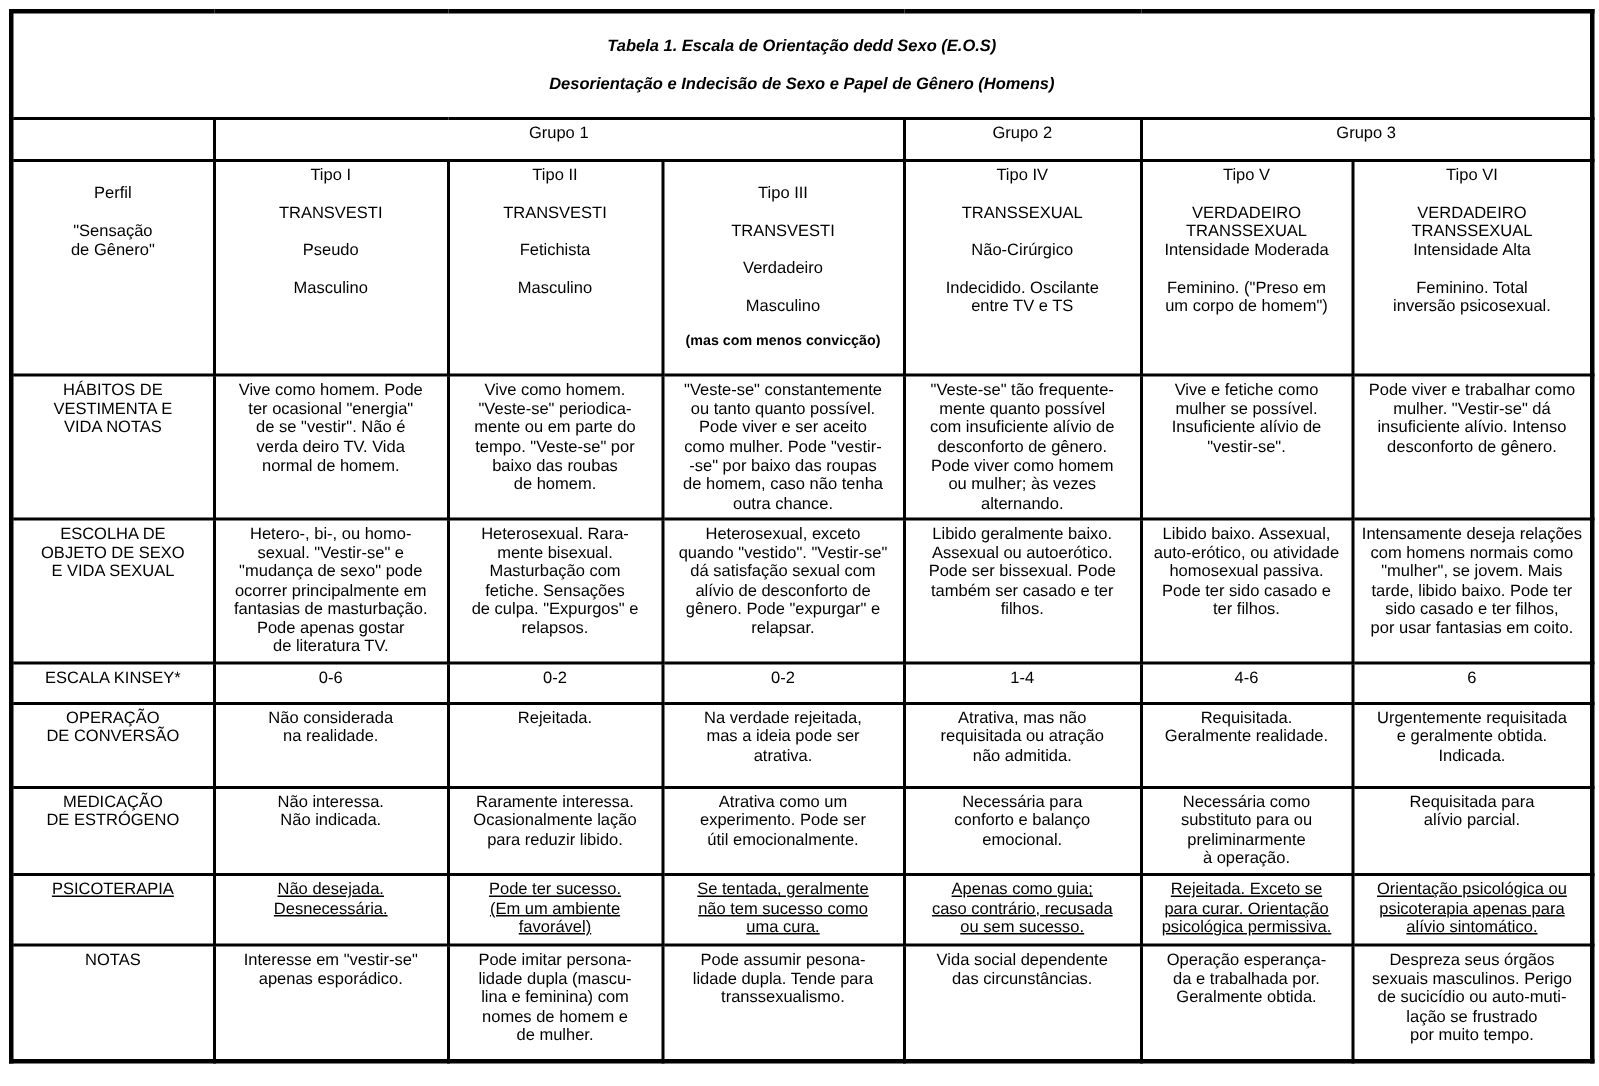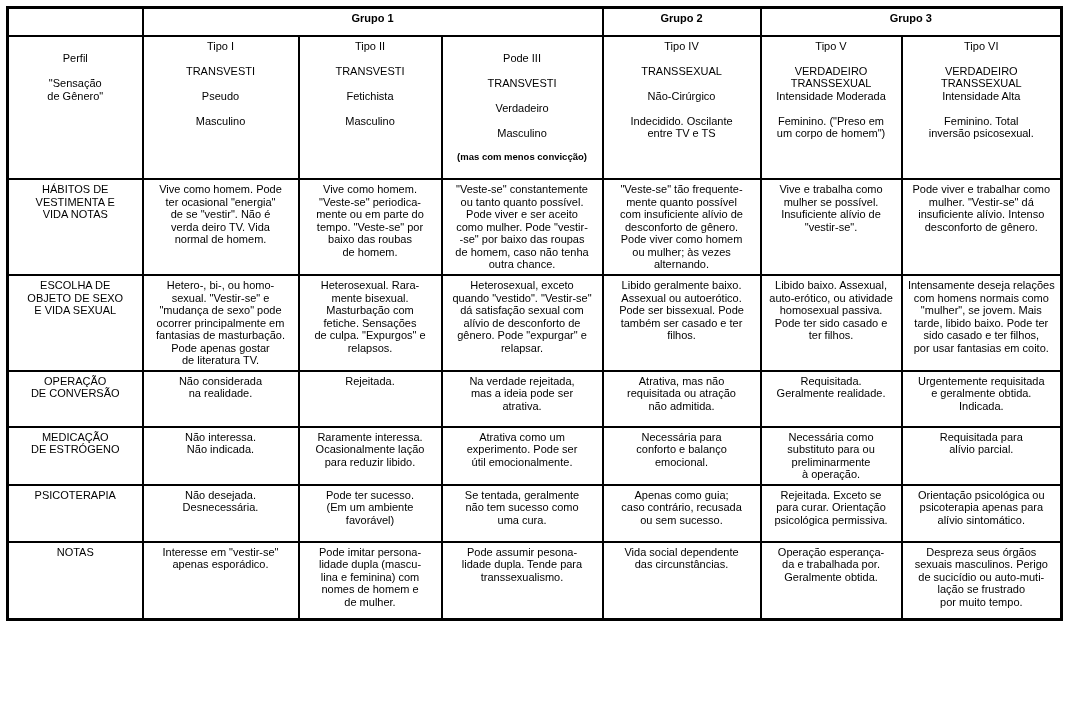--- a/index.html
+++ b/index.html
@@ -1,51 +1,57 @@
 <!DOCTYPE html>
 <html><head>
 <meta charset="utf-8">
 <style>
   html,body{margin:0;padding:0;background:#fff;}
   body{width:1066px;height:724px;color:#000;font-family:"Liberation Sans","DejaVu Sans",sans-serif;overflow:hidden;}
   table.eos{border-collapse:collapse;table-layout:fixed;width:1054px;margin:6px;border:3px solid #000;}
   table.eos td{border:2px solid #000;vertical-align:top;text-align:center;font-size:11px;line-height:1.14;padding:3px 2px;white-space:pre-line;overflow:hidden;}
   td.title-cell{font-weight:bold;font-style:italic;font-size:12.5px;line-height:1.55;padding:4px 2px;vertical-align:middle;}
-  td.group-cell{font-weight:bold;font-size:12px;vertical-align:middle;padding:2px;}
+  td.group-cell{font-weight:normal;font-size:12px;vertical-align:middle;padding:2px;}
   td.tipo-cell{font-size:11.5px;padding-top:6px;}
   td.label-cell{font-size:11.5px;padding-top:5px;}
   td.kinsey-cell{vertical-align:middle;padding:1px;}
   td.sm{font-size:10px;}
   .note{font-size:9.5px;line-height:1.1;font-weight:bold;}
   tr.h-title{height:44px;}
   tr.h-group{height:28px;}
   tr.h-tipo{height:127px;}
   tr.h-r1{height:88px;}
   tr.h-r2{height:92px;}
   tr.h-r3{height:27px;}
   tr.h-r4{height:56px;}
   tr.h-r5{height:54px;}
-  tr.h-r6{height:57px;}
+  tr.h-r6{height:47px;text-decoration:underline;}
   tr.h-r7{height:78px;}
 </style>
 </head>
 <body>
 
 <table class="eos">
   <colgroup>
     <col style="width:135px">
       <col style="width:156px">
       <col style="width:143px">
     <col style="width:161px">
       <col style="width:158px">
       <col style="width:141px">
       <col style="width:160px">
   </colgroup>
 
   <tbody>
+      <tr class="h-title">
+    <td class="title-cell" colspan="7">
+      <div>Tabela 1. Escala de Orientação dedd Sexo (E.O.S)</div>
+      <div>Desorientação e Indecisão de Sexo e Papel de Gênero (Homens)</div>
+    </td>
+  </tr>
 
   <tr class="h-group">
     <td></td>
     <td class="group-cell" colspan="3">Grupo 1</td>
     <td class="group-cell">Grupo 2</td>
     <td class="group-cell" colspan="2">Grupo 3</td>
   </tr>
 
   <tr class="h-tipo">
     <td class="label-cell">
@@ -61,21 +67,21 @@
 
 Masculino</td>
     <td class="tipo-cell">Tipo II
 
 TRANSVESTI
 
 Fetichista
 
 Masculino</td>
     <td class="tipo-cell">
-      <div>Pode III
+      <div>Tipo III
 
 TRANSVESTI
 
 Verdadeiro
 
 Masculino</div>
       <div class="note">(mas com menos convicção)</div>
     </td>
     <td class="tipo-cell">Tipo IV
 
@@ -125,21 +131,21 @@
 -se" por baixo das roupas
 de homem, caso não tenha
 outra chance.</td>
     <td>"Veste-se" tão frequente-
 mente quanto possível
 com insuficiente alívio de
 desconforto de gênero.
 Pode viver como homem
 ou mulher; às vezes
 alternando.</td>
-    <td>Vive e trabalha como
+    <td>Vive e fetiche como
 mulher se possível.
 Insuficiente alívio de
 "vestir-se".</td>
     <td>Pode viver e trabalhar como
 mulher. "Vestir-se" dá
 insuficiente alívio. Intenso
 desconforto de gênero.</td>
   </tr>
 
   <tr class="h-r2">
@@ -176,20 +182,29 @@
 Pode ter sido casado e
 ter filhos.</td>
     <td>Intensamente deseja relações
 com homens normais como
 "mulher", se jovem. Mais
 tarde, libido baixo. Pode ter
 sido casado e ter filhos,
 por usar fantasias em coito.</td>
   </tr>
 
+  <tr class="h-r3">
+    <td class="label-cell kinsey-cell">ESCALA KINSEY*</td>
+    <td class="kinsey-cell">0-6</td>
+    <td class="kinsey-cell">0-2</td>
+    <td class="kinsey-cell">0-2</td>
+    <td class="kinsey-cell">1-4</td>
+    <td class="kinsey-cell">4-6</td>
+    <td class="kinsey-cell">6</td>
+  </tr>
 
   <tr class="h-r4">
     <td class="label-cell">OPERAÇÃO
 DE CONVERSÃO</td>
     <td>Não considerada
 na realidade.</td>
     <td>Rejeitada.</td>
     <td>Na verdade rejeitada,
 mas a ideia pode ser
 atrativa.</td>

